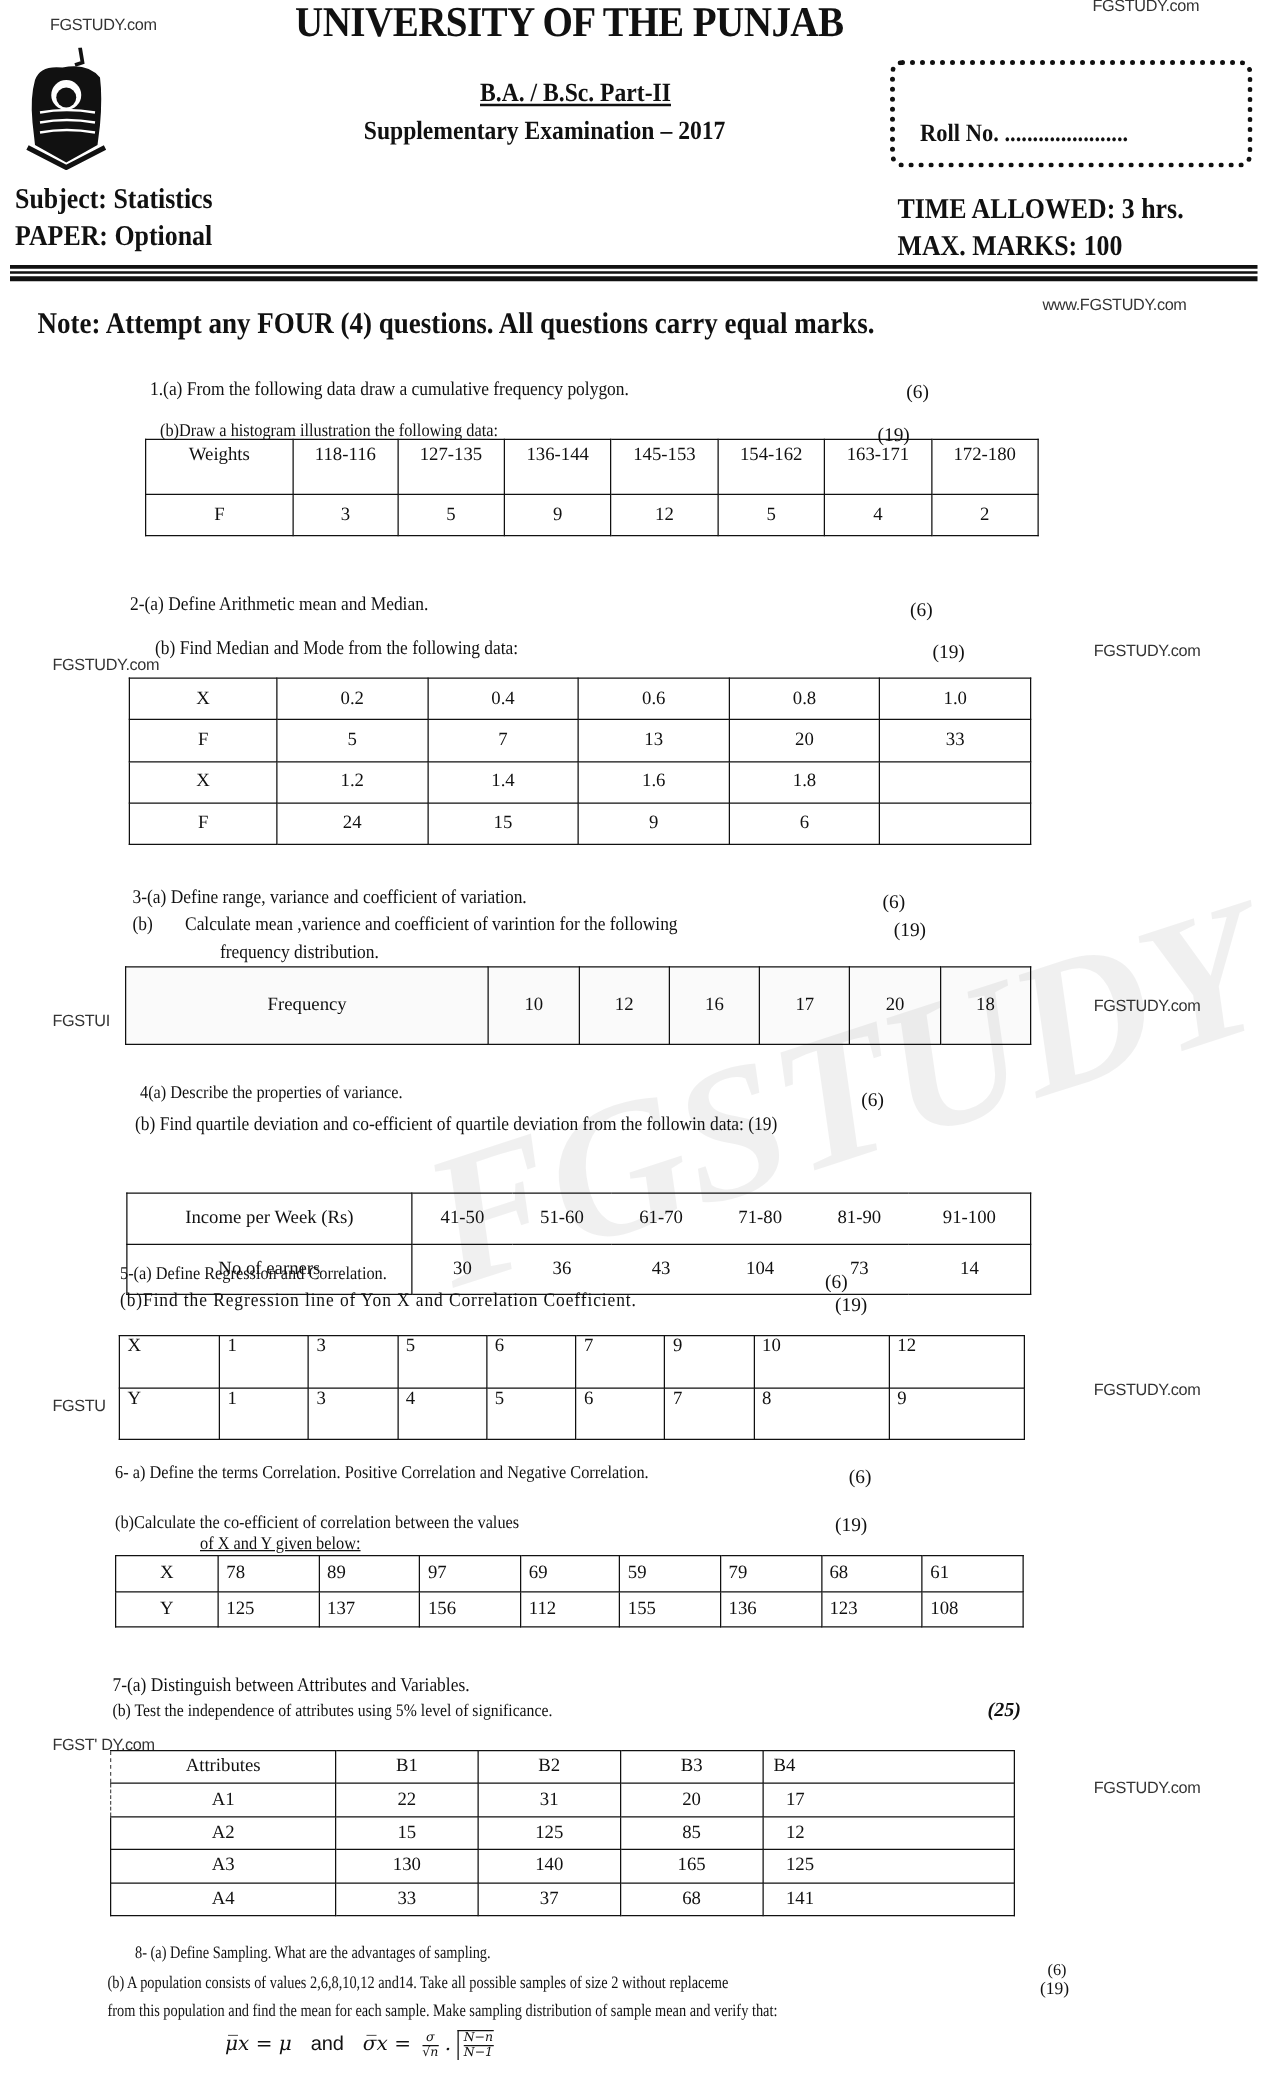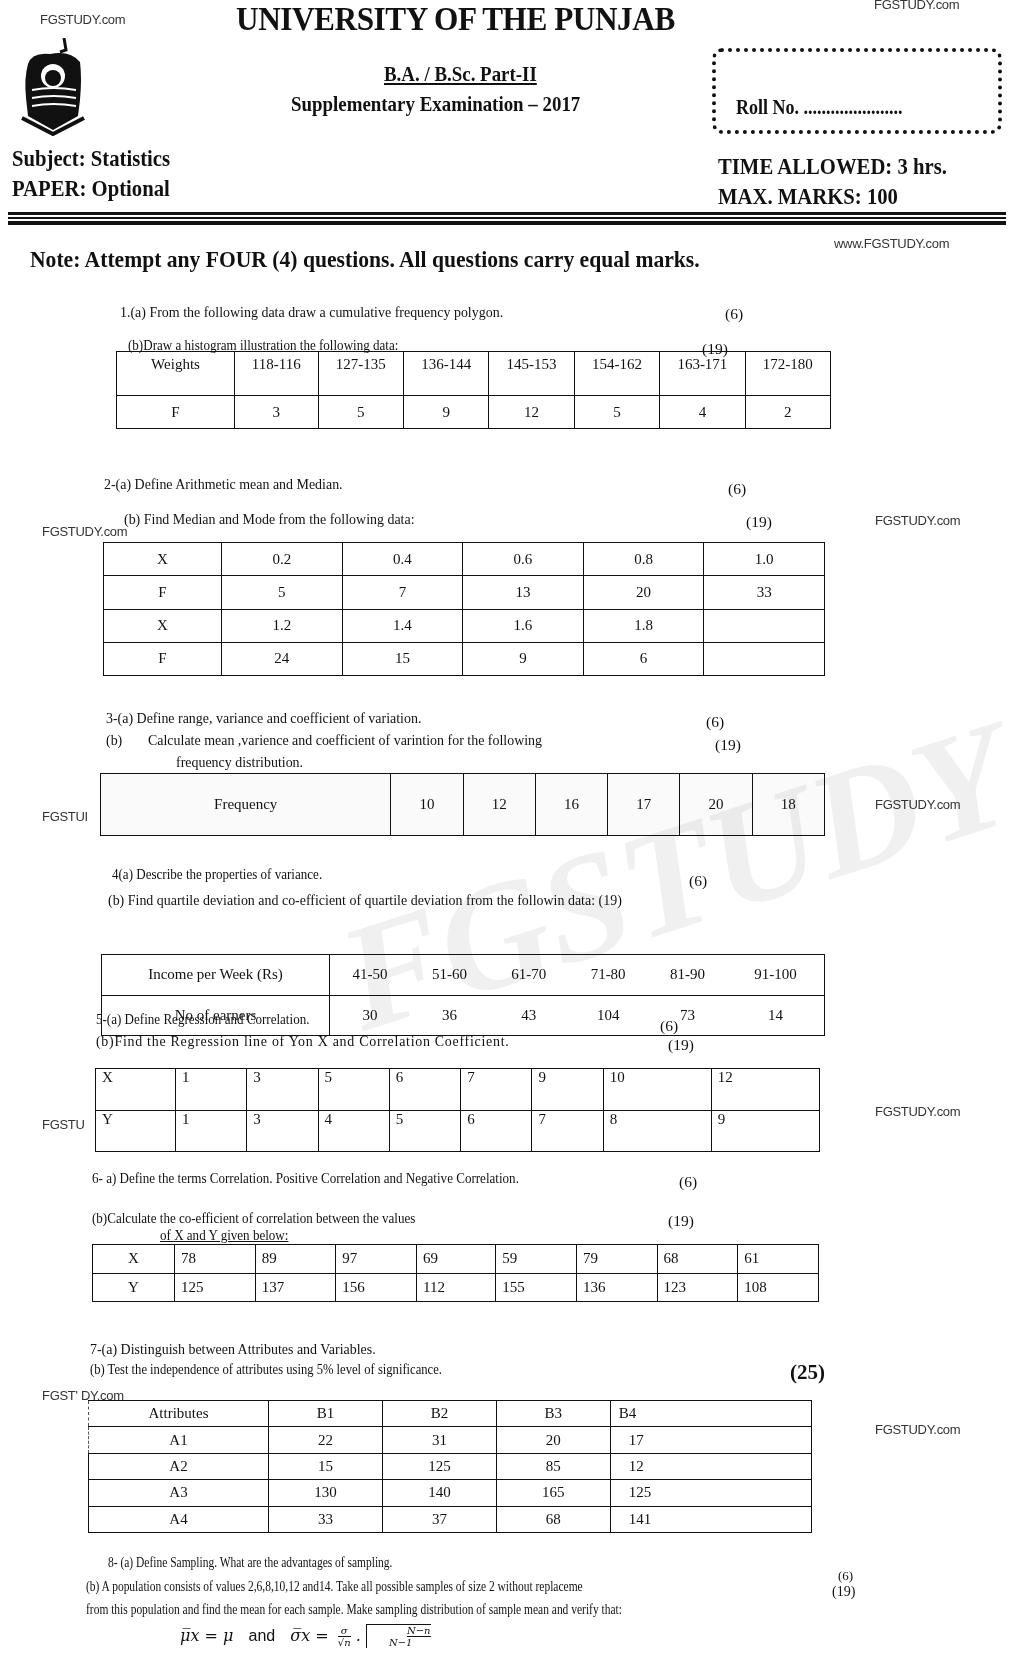--- a/index.html
+++ b/index.html
@@ -239,21 +239,21 @@
     <td class="left">155</td>
     <td class="left">136</td>
     <td class="left">123</td>
     <td class="left dash">108</td>
   </tr>
 </tbody>
   </table>
 
 <div class="abs q" style="left:90px;top:1340px;">7-(a) Distinguish between Attributes and Variables.</div>
 <div class="abs q" style="left:90px;top:1362px;font-size:14px;">(b) Test the independence of attributes using 5% level of significance.</div>
-<div class="abs serif-b" style="left:790px;top:1360px;font-size:21px;">(25)</div>
+<div class="abs serif-b" style="left:790px;top:1360px;font-size:16px;font-style:italic;">(25)</div>
 <table class="t" style="left:88px;top:1400px;width:724px;height:133px;">
   <tbody>
       <tr>
     <td style="width:180px;border-left:1px dashed #555;">Attributes</td>
     <td>B1</td>
     <td class="dash">B2</td>
     <td>B3</td>
     <td class="left" style="padding-left:8px;">B4</td>
   </tr>
   <tr>
@@ -295,16 +295,16 @@
 <div class="abs" style="left:180px;top:1624px;font-size:16px;font-style:italic;white-space:nowrap;font-family:'DejaVu Serif',serif;">
   <span>μ̅x = μ</span>
   <span style="font-style:normal;font-family:'Liberation Sans',sans-serif;margin:0 10px;">and</span>
   <span>σ̅x =</span>
   <span style="display:inline-block;vertical-align:middle;text-align:center;font-size:10px;line-height:11px;margin-left:4px;">
     <span style="display:block;border-bottom:1px solid #111;">σ</span>
     <span style="display:block;">√n</span>
   </span>
   <span>.</span>
   <span style="display:inline-block;vertical-align:middle;text-align:center;font-size:10px;line-height:11px;border-top:1px solid #111;padding-left:4px;border-left:1px solid #111;">
-    <span style="display:block;border-bottom:1px solid #111;margin-left:36px;">N−n</span>
+    <span style="display:block;border-bottom:1px solid #111;">N−n</span>
     <span style="display:block;">N−1</span>
   </span>
 </div>
 
 </body></html>

